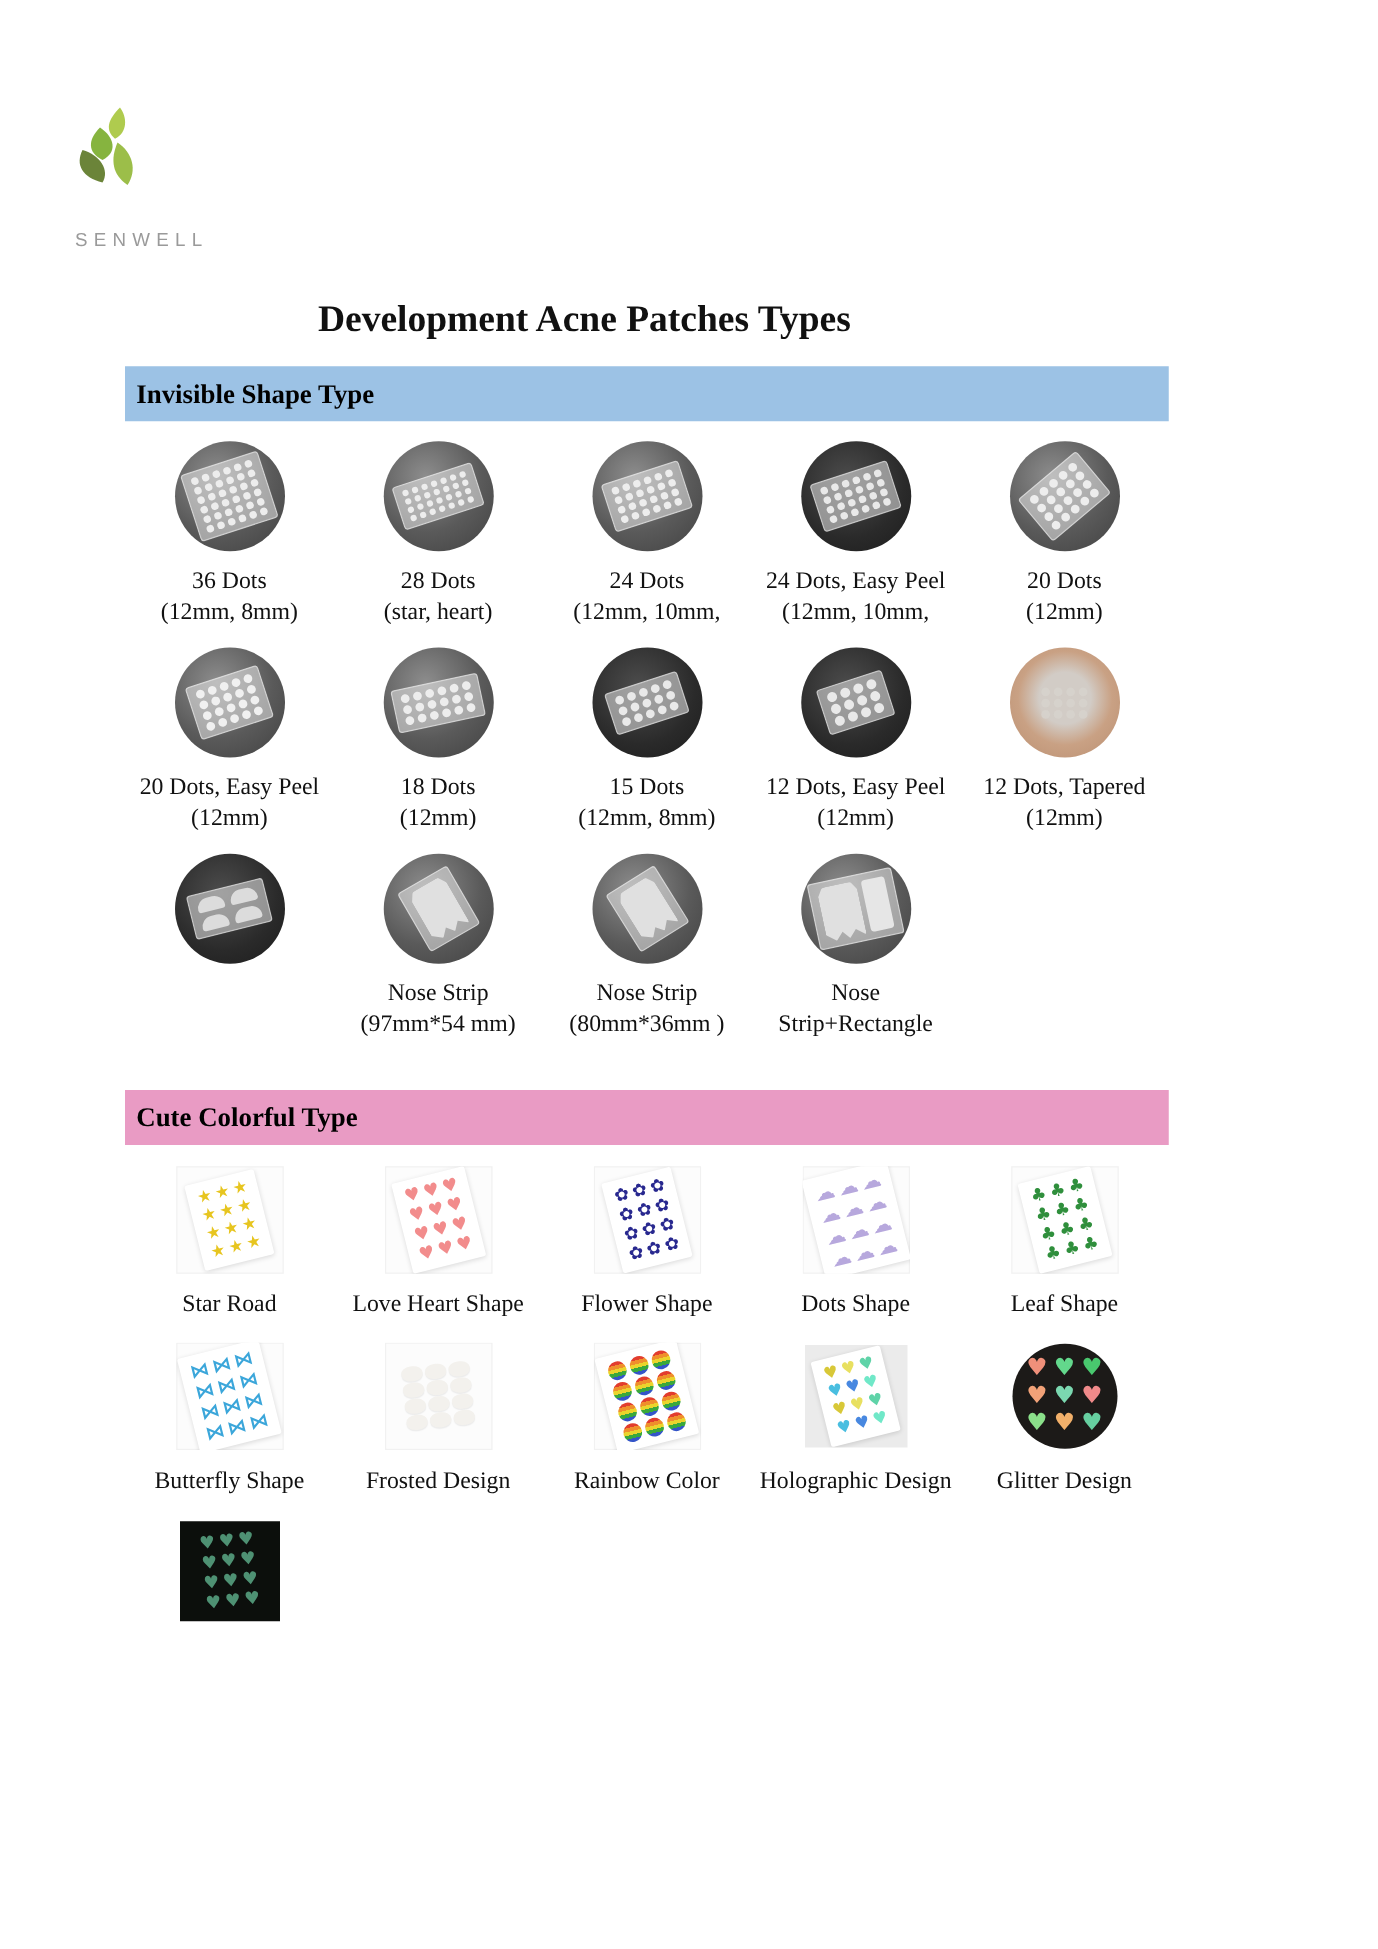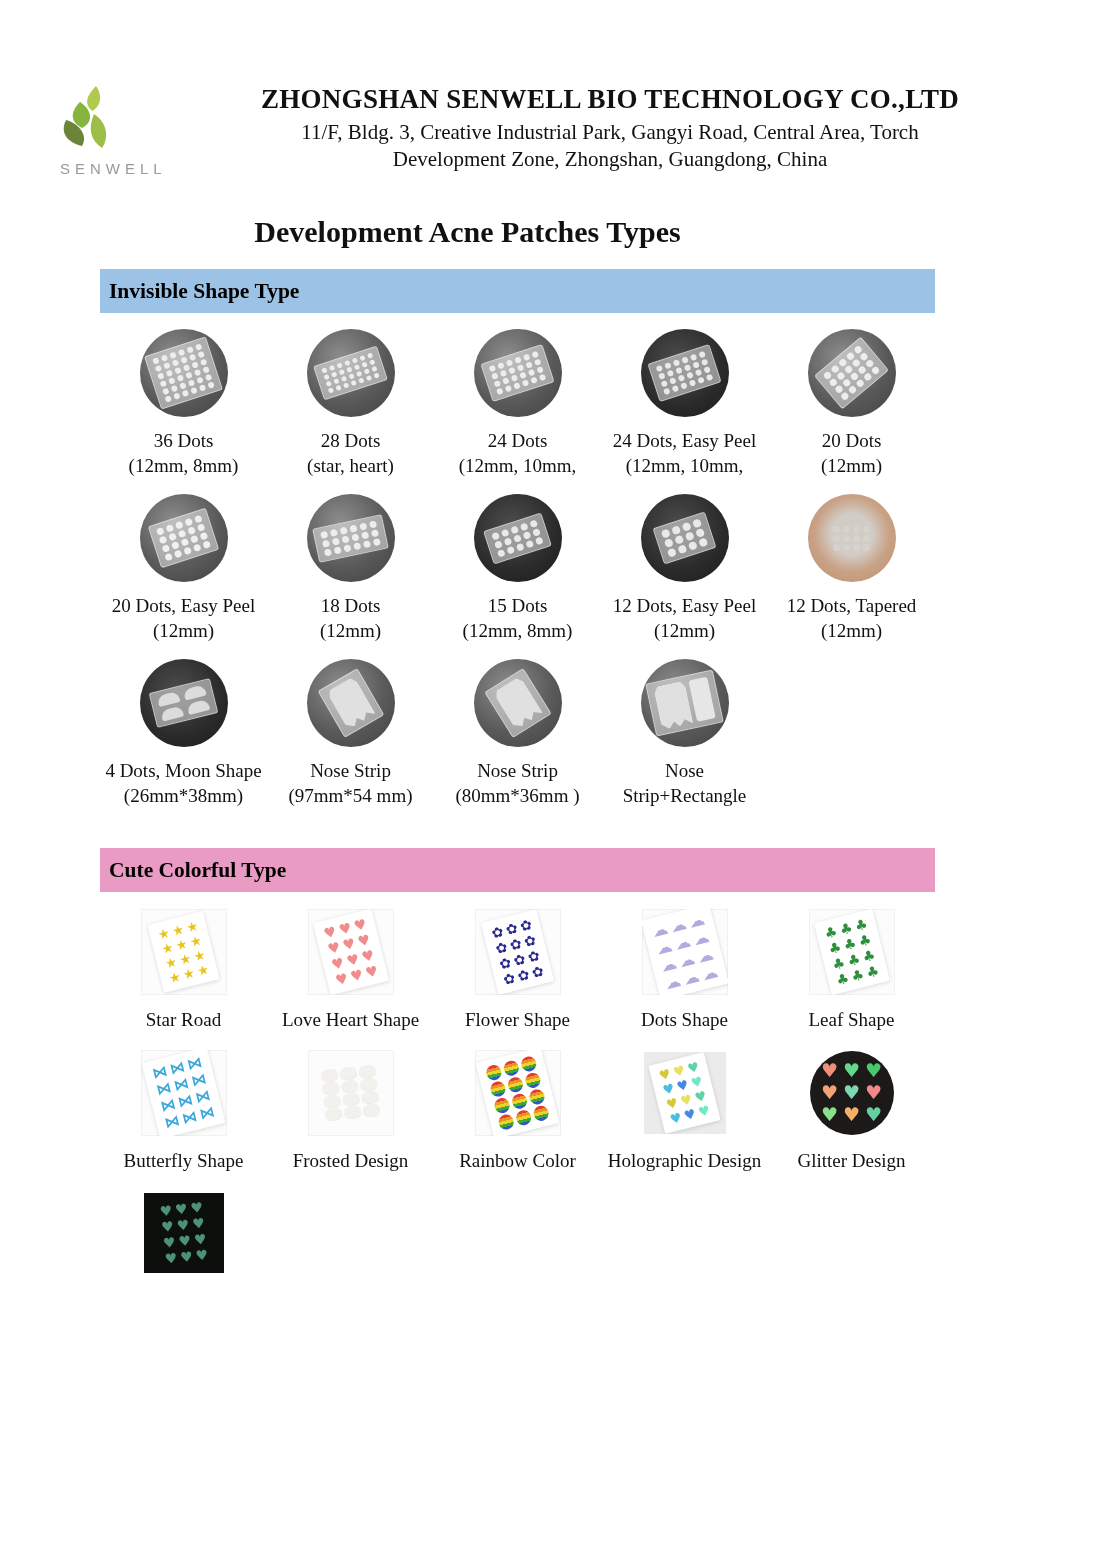--- a/index.html
+++ b/index.html
@@ -2,21 +2,21 @@
 <html><head>
 <meta charset="utf-8">
 <style>
   html,body{margin:0;padding:0;background:#ffffff;}
   body{
     width:1102px;height:1559px;position:relative;overflow:hidden;
     font-family:"Liberation Serif", serif;color:#111;
   }
   
   .header{display:flex;margin:84px 58px 0 58px;}
-  .logo-box{width:118px;flex:0 0 118px;display:flex;flex-direction:column;align-items:flex-start;}
+  .logo-box{width:118px;flex:0 0 118px;display:flex;flex-direction:column;align-items:flex-start;gap:24px;}
   .logo-word{font-family:"Liberation Sans",sans-serif;font-size:15px;letter-spacing:5px;color:#9a9a9a;margin-top:2px;margin-left:2px;}
   .header-text{flex:1;text-align:center;}
   .company-name{font-size:27px;font-weight:bold;letter-spacing:.3px;line-height:1.15;}
   .address{font-size:21px;line-height:1.3;margin-top:4px;}
   
   .page-title{width:835px;margin:38px 0 0 100px;position:relative;left:-50px;
     text-align:center;font-size:30px;font-weight:bold;}
   
   .bar{width:835px;margin-left:100px;height:44px;box-sizing:border-box;
     display:flex;align-items:center;padding-left:9px;
@@ -59,27 +59,20 @@
 <div class="header">
   <div class="logo-box">
     <svg width="70" height="74" viewBox="0 0 70 74">
       <path d="M38 2 C28 12 26 20 34 27 C44 22 44 10 38 2 Z" fill="#AFCB4E"></path>
       <path d="M22 18 C12 28 12 38 24 44 C36 38 34 26 22 18 Z" fill="#86B43F"></path>
       <path d="M8 36 C2 48 8 58 24 62 C30 52 22 40 8 36 Z" fill="#6B8439"></path>
       <path d="M36 30 C30 44 32 56 44 64 C52 52 48 38 36 30 Z" fill="#9CBE49"></path>
     </svg>
     <div class="logo-word">SENWELL</div>
   </div>
-  <div class="header-text">
-    <div class="company-name">ZHONGSHAN SENWELL BIO TECHNOLOGY CO.,LTD</div>
-    <div class="address">
-      <div>11/F, Bldg. 3, Creative Industrial Park, Gangyi Road, Central Area, Torch</div>
-      <div>Development Zone, Zhongshan, Guangdong, China</div>
-    </div>
-  </div>
 </div>
 
 <h1 class="page-title">Development Acne Patches Types</h1>
 
 <div class="bar bar1" style="background: rgb(156, 194, 229);">Invisible Shape Type</div>
 <div class="grid">
     <figure class="cell">
       <div class="thumbwrap">
         <div class="thumb bg-photo">
           <div class="sheet lightsheet">
@@ -434,24 +427,20 @@
           <div class="sheet lightsheet" style="transform: rotate(-14deg);">
             <div class="cellgrid" style="grid-template-columns: repeat(2, auto); gap: 4px 5px;">
               <span class="gcell" style="width: 22px; height: 11px; background: rgb(220, 220, 220); border-radius: 11px 11px 3px 3px;"></span>
               <span class="gcell" style="width: 22px; height: 11px; background: rgb(220, 220, 220); border-radius: 11px 11px 3px 3px;"></span>
               <span class="gcell" style="width: 22px; height: 11px; background: rgb(220, 220, 220); border-radius: 11px 11px 3px 3px;"></span>
               <span class="gcell" style="width: 22px; height: 11px; background: rgb(220, 220, 220); border-radius: 11px 11px 3px 3px;"></span>
             </div>
           </div>
         </div>
       </div>
-      <figcaption class="caption">
-        <div>4 Dots, Moon Shape</div>
-        <div>(26mm*38mm)</div>
-      </figcaption>
     </figure>
     <figure class="cell">
       <div class="thumbwrap">
         <div class="thumb bg-photo">
           <div class="sheet lightsheet" style="transform: rotate(-30deg);">
             <div class="cellgrid" style="grid-template-columns: repeat(1, auto);">
               <span class="gcell nose"></span>
             </div>
           </div>
         </div>

